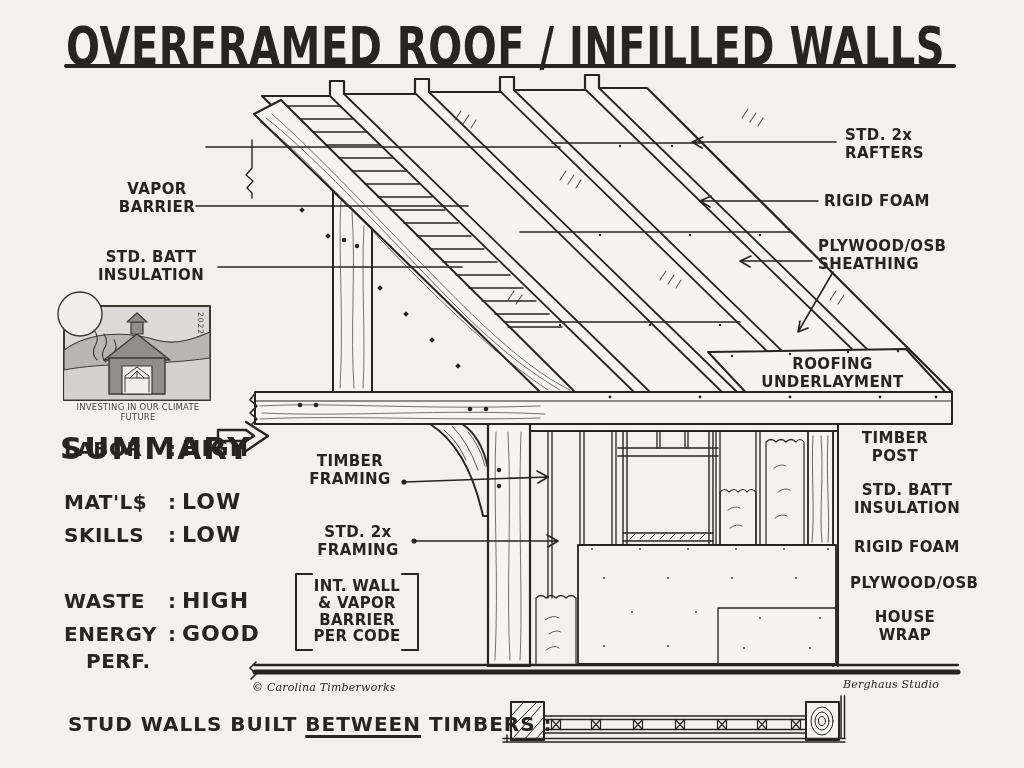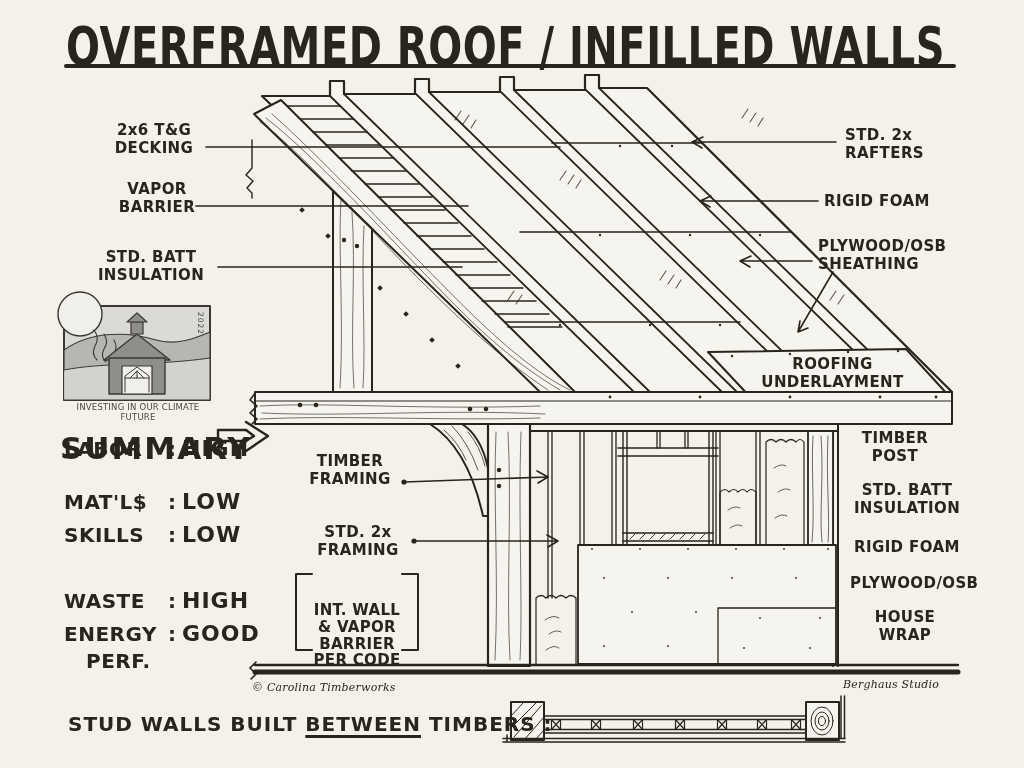--- a/index.html
+++ b/index.html
@@ -294,22 +294,20 @@
               <path d="M-4.5,719.5 l9,10 M4.5,719.5 l-9,10"></path>
             </g>
       </g>
     </g>
   </g>
 </svg>
 
 <div class="ov title">OVERFRAMED ROOF / INFILLED WALLS</div>
 <div class="title-rule"></div>
 
-<div class="ov lbl ctr" style="left:84px;top:121px;width:140px;">2x6 T&amp;G
-DECKING</div>
 <div class="ov lbl ctr" style="left:92px;top:180px;width:130px;">VAPOR
 BARRIER</div>
 <div class="ov lbl ctr" style="left:76px;top:248px;width:150px;">STD. BATT
 INSULATION</div>
 
 <div class="ov lbl" style="left:845px;top:126px;">STD. 2x
 RAFTERS</div>
 <div class="ov lbl" style="left:824px;top:192px;">RIGID FOAM</div>
 <div class="ov lbl" style="left:818px;top:237px;">PLYWOOD/OSB
 SHEATHING</div>
@@ -322,21 +320,21 @@
 INSULATION</div>
 <div class="ov lbl" style="left:854px;top:538px;">RIGID FOAM</div>
 <div class="ov lbl" style="left:850px;top:574px;">PLYWOOD/OSB</div>
 <div class="ov lbl ctr" style="left:862px;top:608px;width:86px;">HOUSE
 WRAP</div>
 
 <div class="ov lbl ctr" style="left:298px;top:452px;width:104px;">TIMBER
 FRAMING</div>
 <div class="ov lbl ctr" style="left:304px;top:523px;width:108px;">STD. 2x
 FRAMING</div>
-<div class="ov note ctr" style="left:302px;top:578px;width:110px;margin-top:24px;">INT. WALL
+<div class="ov note ctr" style="left:302px;top:578px;width:110px;">INT. WALL
 &amp; VAPOR
 BARRIER
 PER CODE</div>
 
 <div class="ov summary-head">SUMMARY</div>
 
 <div class="sum-row" style="top:436px;"><span class="sum-key">LABOR</span><span class="sum-sep">:</span><span class="sum-val">HIGH</span></div>
 <div class="sum-row" style="top:489px;"><span class="sum-key">MAT'L$</span><span class="sum-sep">:</span><span class="sum-val">LOW</span></div>
 <div class="sum-row" style="top:522px;"><span class="sum-key">SKILLS</span><span class="sum-sep">:</span><span class="sum-val">LOW</span></div>
 <div class="sum-row" style="top:588px;"><span class="sum-key">WASTE</span><span class="sum-sep">:</span><span class="sum-val">HIGH</span></div>

